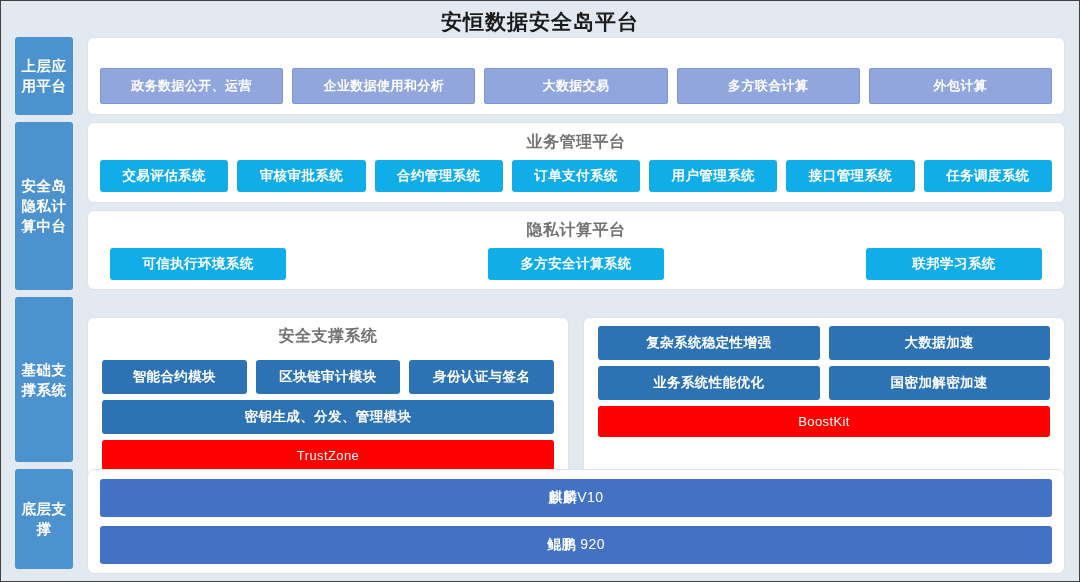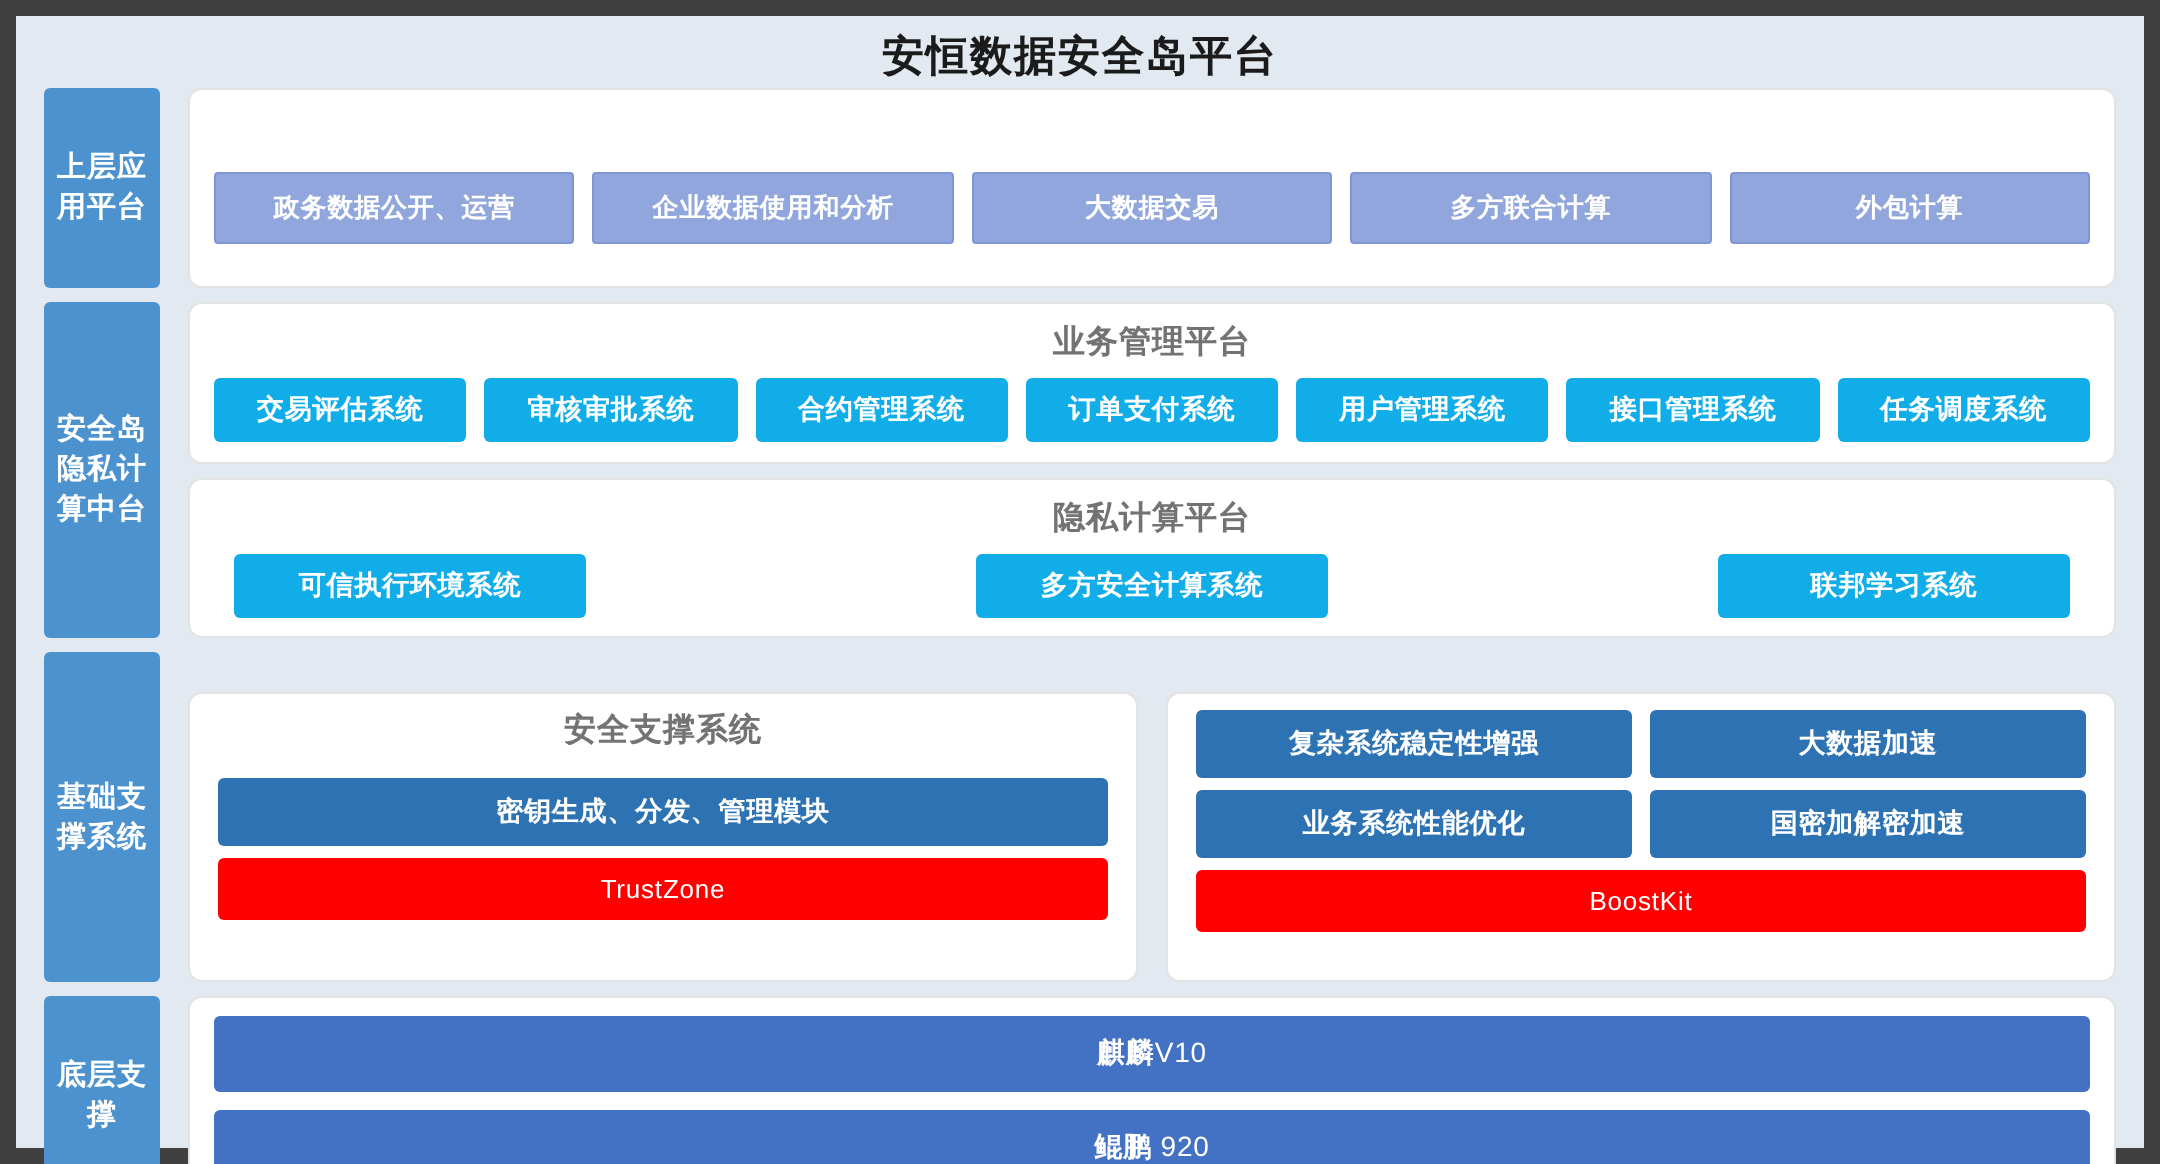--- a/index.html
+++ b/index.html
@@ -12,21 +12,21 @@
     background: #e2e9f1;
     font-family: "Liberation Sans", "DejaVu Sans", sans-serif;
     overflow: hidden;
   }
   #frame {
     position: relative;
     box-sizing: border-box;
     width: 1080px;
     height: 582px;
     background: #e2e9f1;
-    border: 8px solid #404040;
+    border: 1px solid #404040;
     padding: 0;
   }
   
   #page-title {
     text-align: center;
     font-size: 21px;
     font-weight: bold;
     color: #1b1b1b;
     line-height: 30px;
     padding-top: 6px;
@@ -183,21 +183,21 @@
     flex: 1;
   }
 </style>
 </head>
 <body>
 
 <div id="frame">
 
   <div id="page-title">安恒数据安全岛平台</div>
 
-  <div class="band" style="height:100px">
+  <div class="band" style="height:78px">
     <div class="side-label">上层应用平台</div>
     <div class="band-body">
       <div class="card">
         <div class="chip-row">
           <div class="chip chip-app">政务数据公开、运营</div>
           <div class="chip chip-app">企业数据使用和分析</div>
           <div class="chip chip-app">大数据交易</div>
           <div class="chip chip-app">多方联合计算</div>
           <div class="chip chip-app">外包计算</div>
         </div>
@@ -235,20 +235,25 @@
   </div>
 
   <div class="band" style="height:165px">
     <div class="side-label">基础支撑系统</div>
     <div class="band-body">
       <div class="support-split">
 
         <div class="support-col">
           <div class="card-title">安全支撑系统</div>
           <div class="support-row">
+            <div class="chip chip-steel">智能合约模块</div>
+            <div class="chip chip-steel">区块链审计模块</div>
+            <div class="chip chip-steel">身份认证与签名</div>
+          </div>
+          <div class="support-row">
             <div class="chip chip-steel">密钥生成、分发、管理模块</div>
           </div>
           <div class="chip chip-red">TrustZone</div>
         </div>
 
         <div class="support-col">
           <div class="support-row">
             <div class="chip chip-steel">复杂系统稳定性增强</div>
             <div class="chip chip-steel">大数据加速</div>
           </div>

